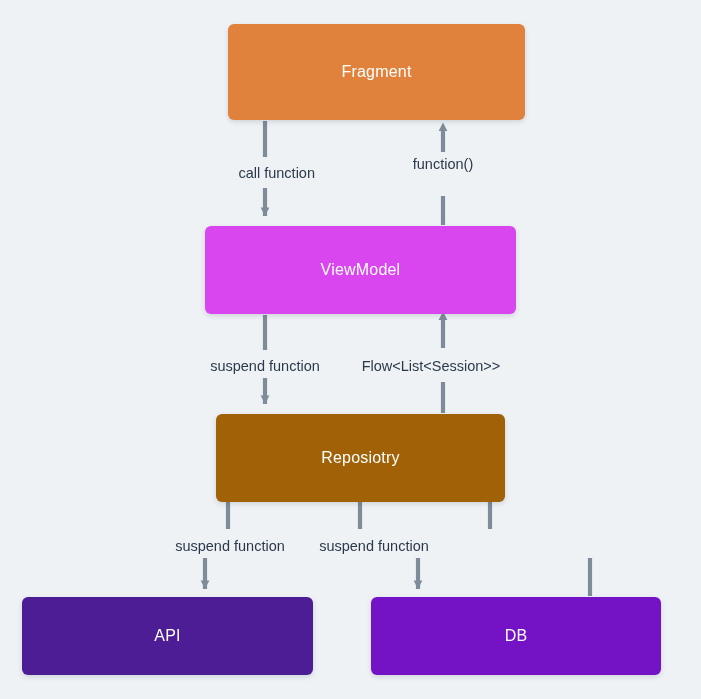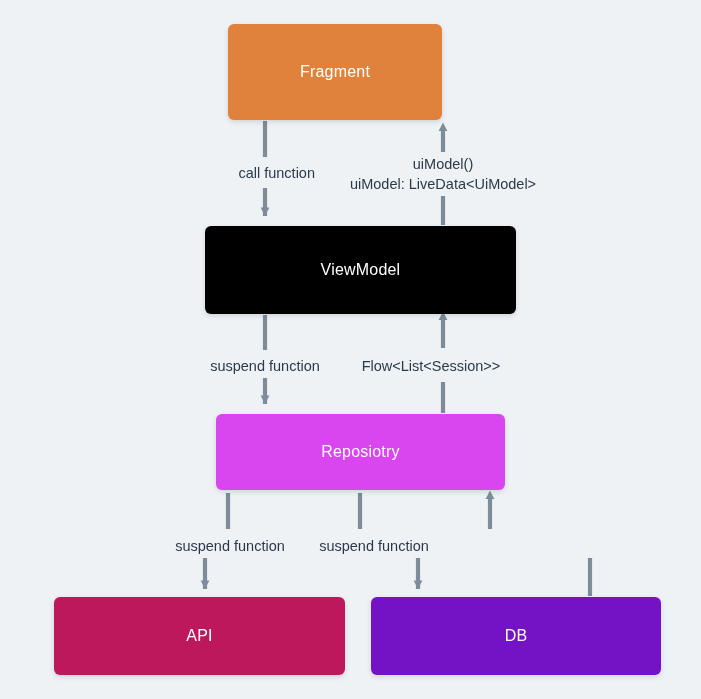--- a/index.html
+++ b/index.html
@@ -92,45 +92,44 @@
       <line x1="205" y1="558" x2="205" y2="589" marker-end="url(#arrow-down)"></line>
 
       <line x1="360" y1="493" x2="360" y2="529"></line>
       <line x1="418" y1="558" x2="418" y2="589" marker-end="url(#arrow-down)"></line>
 
       <line x1="590" y1="596" x2="590" y2="558"></line>
       <line x1="490" y1="529" x2="490" y2="499" marker-end="url(#arrow-up)"></line>
     </g>
   </svg>
 
-  <div class="node" style="left:228px; top:24px; width:214px; height:96px; background:#e0823c;">
+  <div class="node" style="left:228px; top:24px; width:297px; height:96px; background:#e0823c;">
     <span class="node-label">Fragment</span>
   </div>
 
-  <div class="node" style="left:205px; top:226px; width:311px; height:88px; background:#000000;">
+  <div class="node" style="left:205px; top:226px; width:311px; height:88px; background:#d946ef;">
     <span class="node-label">ViewModel</span>
   </div>
 
-  <div class="node" style="left:216px; top:414px; width:289px; height:76px; background:#d946ef;">
+  <div class="node" style="left:216px; top:414px; width:289px; height:88px; background:#a16207;">
     <span class="node-label">Reposiotry</span>
   </div>
 
-  <div class="node" style="left:22px; top:597px; width:291px; height:78px; background:#be185d;margin-left:32px;">
+  <div class="node" style="left:22px; top:597px; width:291px; height:78px; background:#4c1d95;">
     <span class="node-label">API</span>
   </div>
 
   <div class="node" style="left:371px; top:597px; width:290px; height:78px; background:#7412c6;">
     <span class="node-label">DB</span>
   </div>
 
   <div class="edge-label" style="left:215px; top:163px; width:100px;text-align:right;">call function</div>
 
   <div class="edge-label two-line" style="left:333px; top:154px; width:220px;">
-    <span class="el-line">uiModel()</span>
-    <span class="el-line">uiModel: LiveData&lt;UiModel&gt;</span>
+    <span class="el-line">function()</span>
   </div>
 
   <div class="edge-label" style="left:196px; top:356px; width:138px;">suspend function</div>
 
   <div class="edge-label" style="left:348px; top:356px; width:166px;">Flow&lt;List&lt;Session&gt;&gt;</div>
 
   <div class="edge-label" style="left:161px; top:536px; width:138px;">suspend function</div>
 
   <div class="edge-label" style="left:305px; top:536px; width:138px;">suspend function</div>
 

